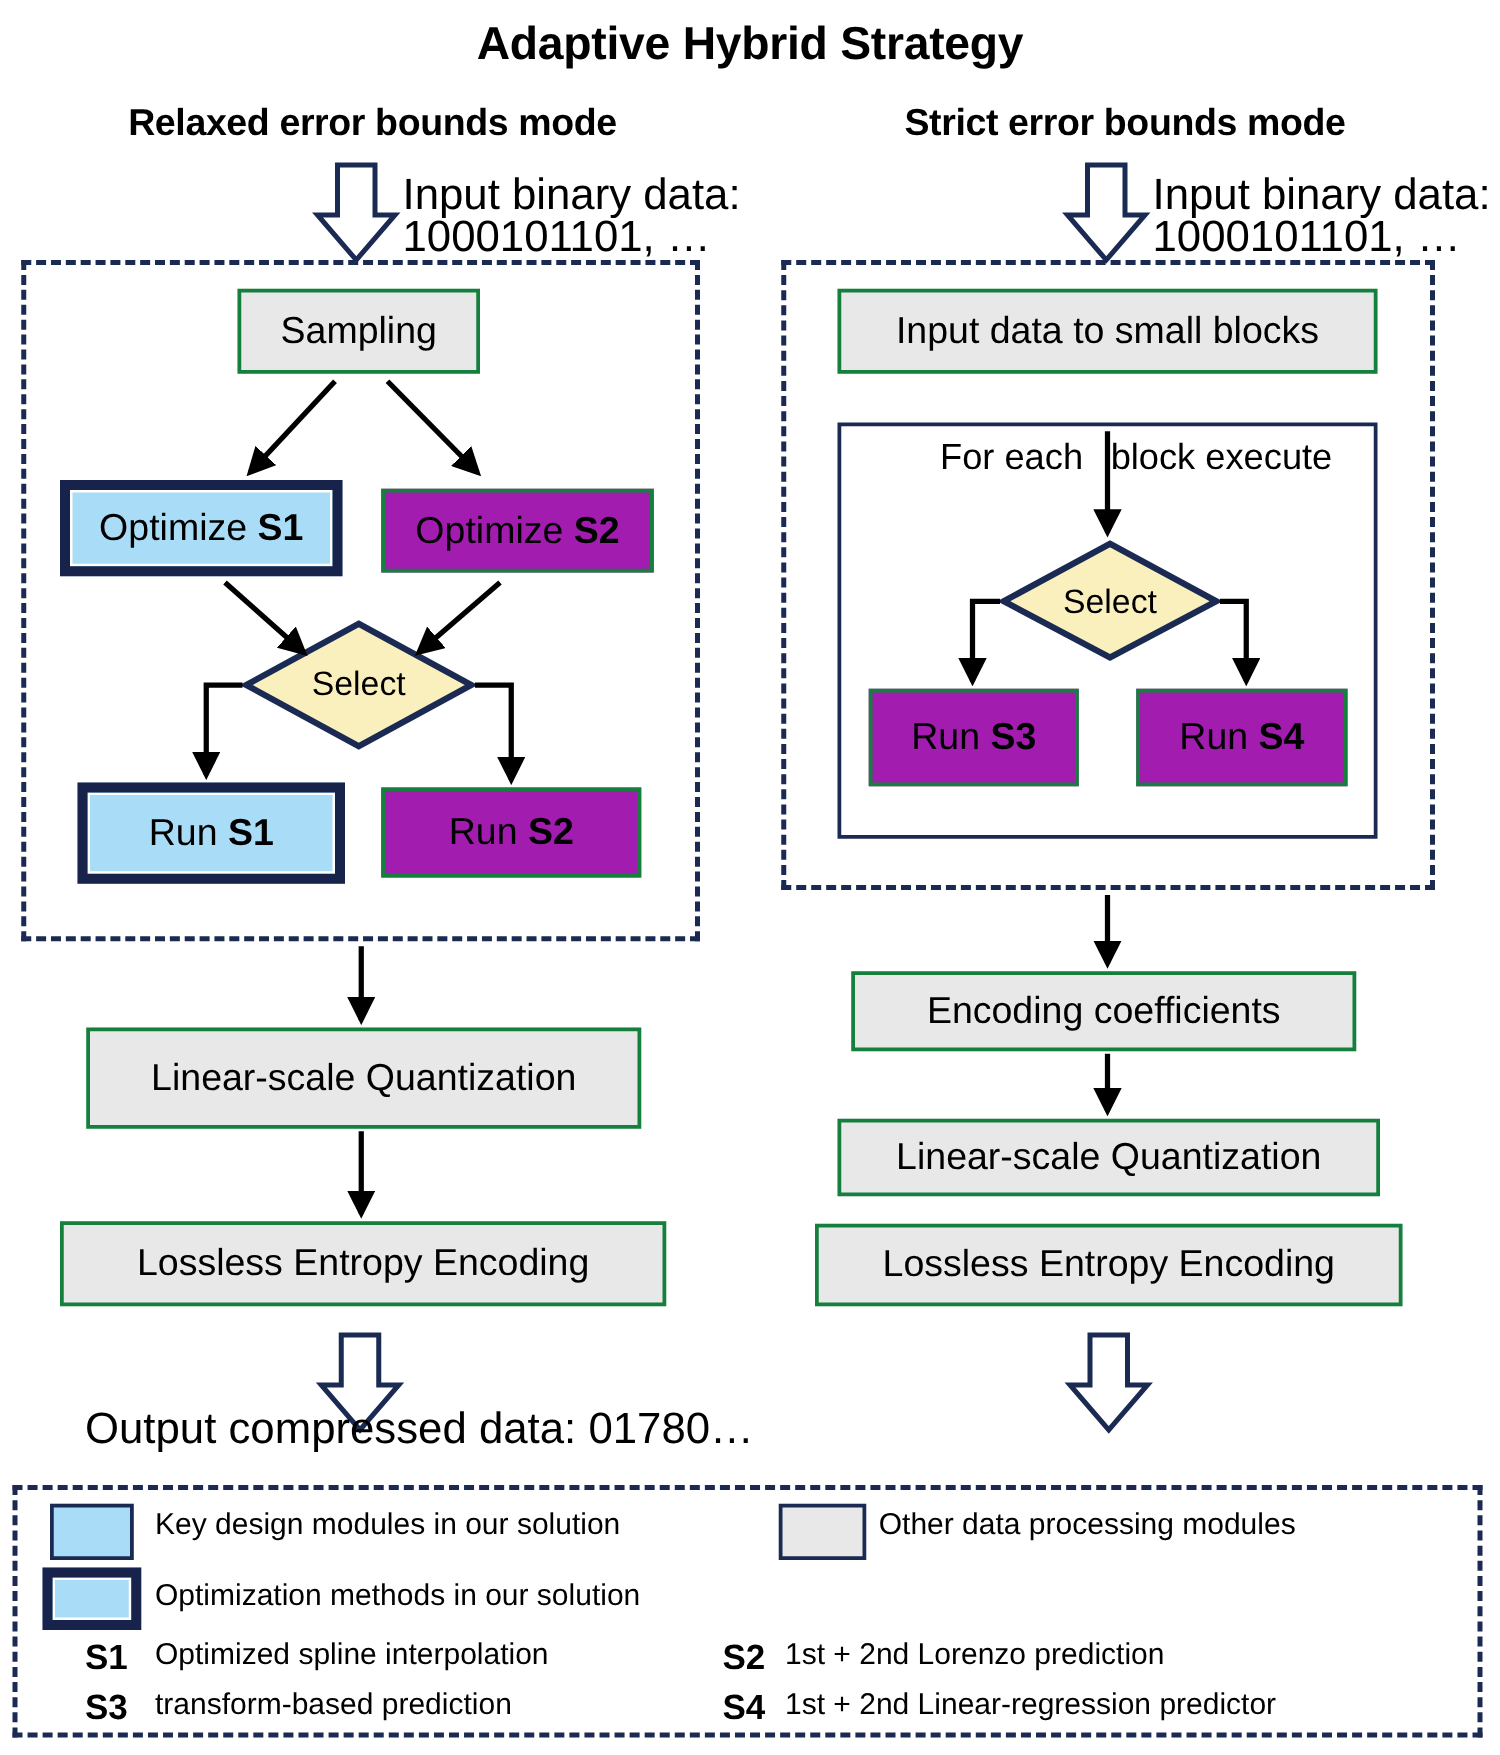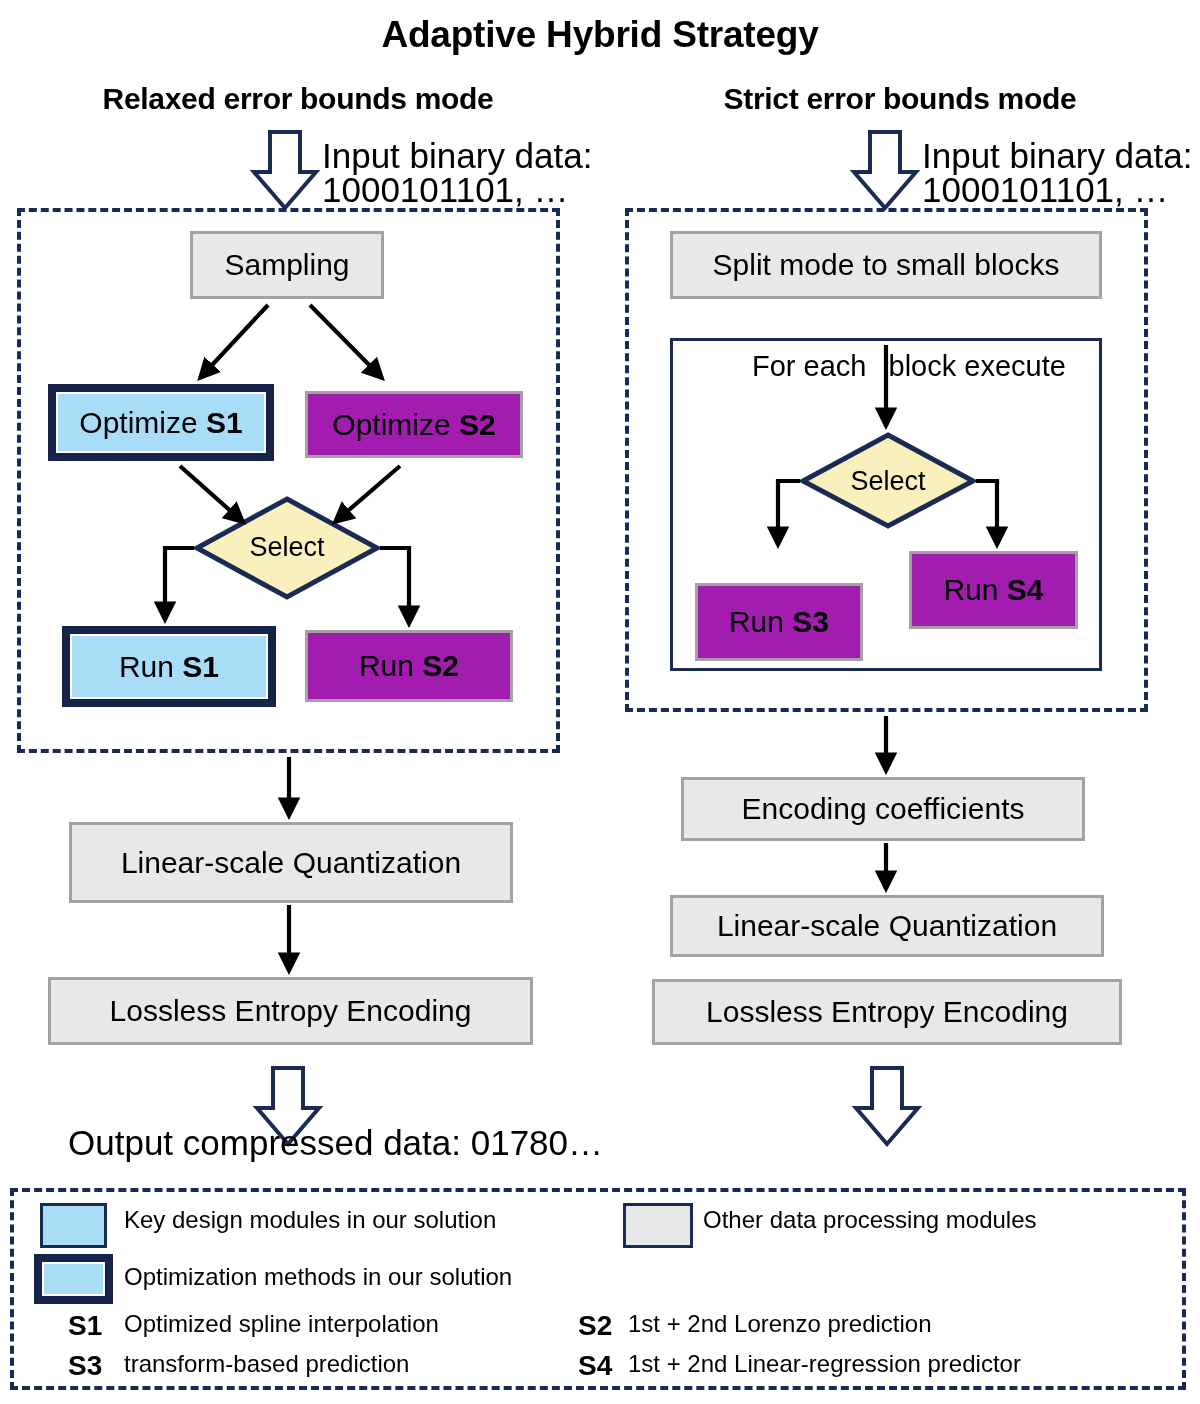--- a/index.html
+++ b/index.html
@@ -37,21 +37,21 @@
   }
 
   
   .dashed-box {
     border: 4px dashed #1a2a52;
     background: transparent;
   }
 
   
   .node {
-    border: 3px solid #a3a3a3;
+    border: 3px solid #15803d;
     display: flex;
     align-items: center;
     justify-content: center;
     font-size: 30px;
     line-height: 1.05;
     text-align: center;
     white-space: nowrap;
   }
   .node.grey { background: #e8e8e8; }
   .node.blue { background: #a21caf; }
@@ -159,33 +159,33 @@
   </div>
 
   <svg class="abs" style="top:1068px; left:255px; width:66px; height:78px;" viewBox="0 0 66 78">
     <polygon points="18,0 48,0 48,40 64,40 33,76 2,40 18,40" fill="#ffffff" stroke="#1a2a52" stroke-width="4" stroke-linejoin="miter"></polygon>
   </svg>
   <div class="abs label" style="top:1123px; left:68px;">Output compressed data: 01780…</div>
 
   <div class="abs dashed-box" style="top:208px; left:625px; width:523px; height:504px;"></div>
 
   <div class="abs node grey" style="top:231px; left:670px; width:432px; height:68px;">
-    <span>Split mode to small blocks</span>
+    <span>Input data to small blocks</span>
   </div>
 
   <div class="abs node plain" style="top:338px; left:670px; width:432px; height:333px; display:block;"></div>
 
   <div class="abs label" style="top:350px; left:752px; font-size:29px;"><span>For each </span><span style="display:inline-block;width:14px;"></span><span>block execute</span></div>
 
   <svg class="abs" style="top:432px; left:800px; width:176px; height:97px;" viewBox="0 0 176 97">
     <polygon points="88,3 173,49 88,94 3,49" fill="#faf0be" stroke="#1a2a52" stroke-width="5" stroke-linejoin="miter"></polygon>
   </svg>
   <div class="abs diamond-label" style="top:468px; left:800px; width:176px;">Select</div>
 
-  <div class="abs node blue" style="top:551px; left:695px; width:168px; height:78px;margin-top:32px;">
+  <div class="abs node blue" style="top:551px; left:695px; width:168px; height:78px;">
     <span><span>Run </span><b>S3</b></span>
   </div>
 
   <div class="abs node blue" style="top:551px; left:909px; width:169px; height:78px;">
     <span><span>Run </span><b>S4</b></span>
   </div>
 
   <div class="abs node grey" style="top:777px; left:681px; width:404px; height:64px;">
     <span>Encoding coefficients</span>
   </div>

